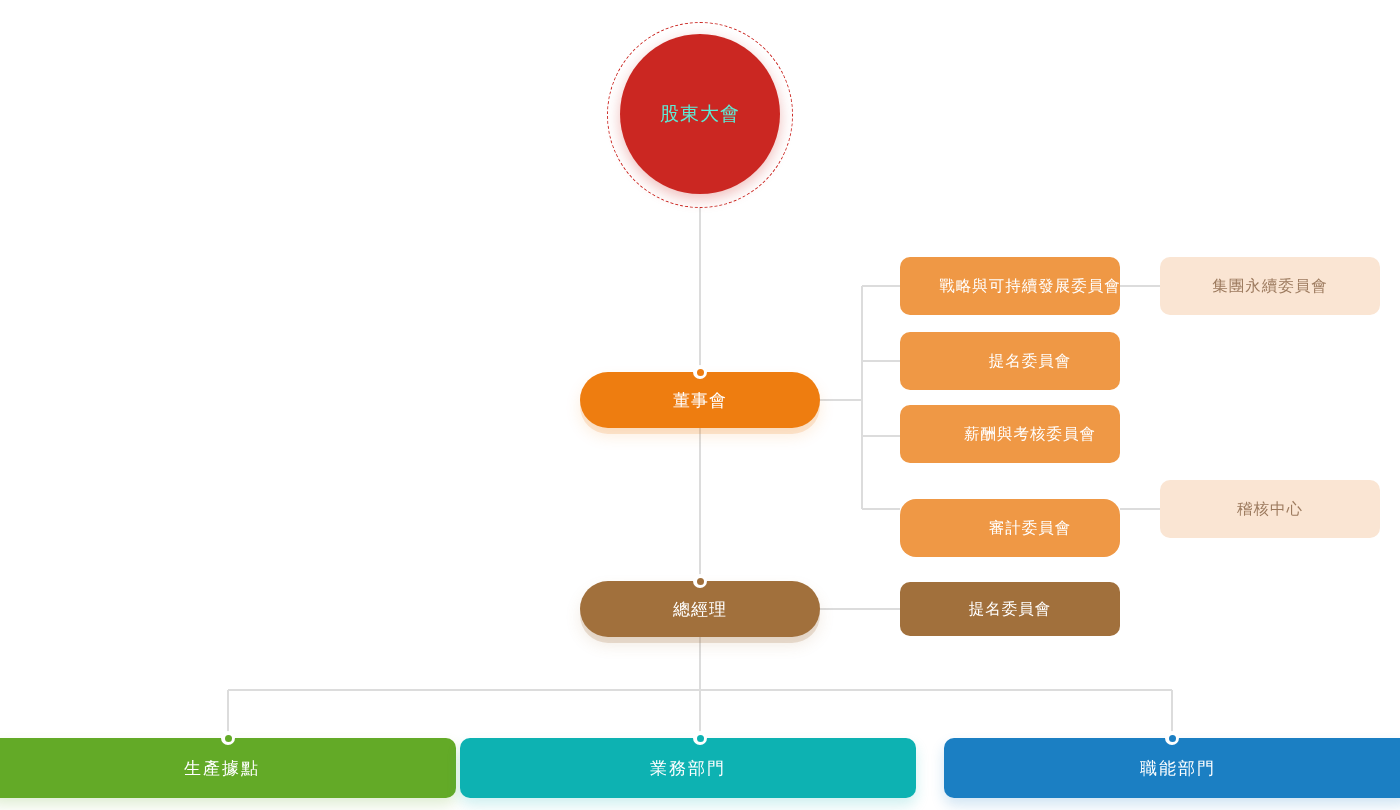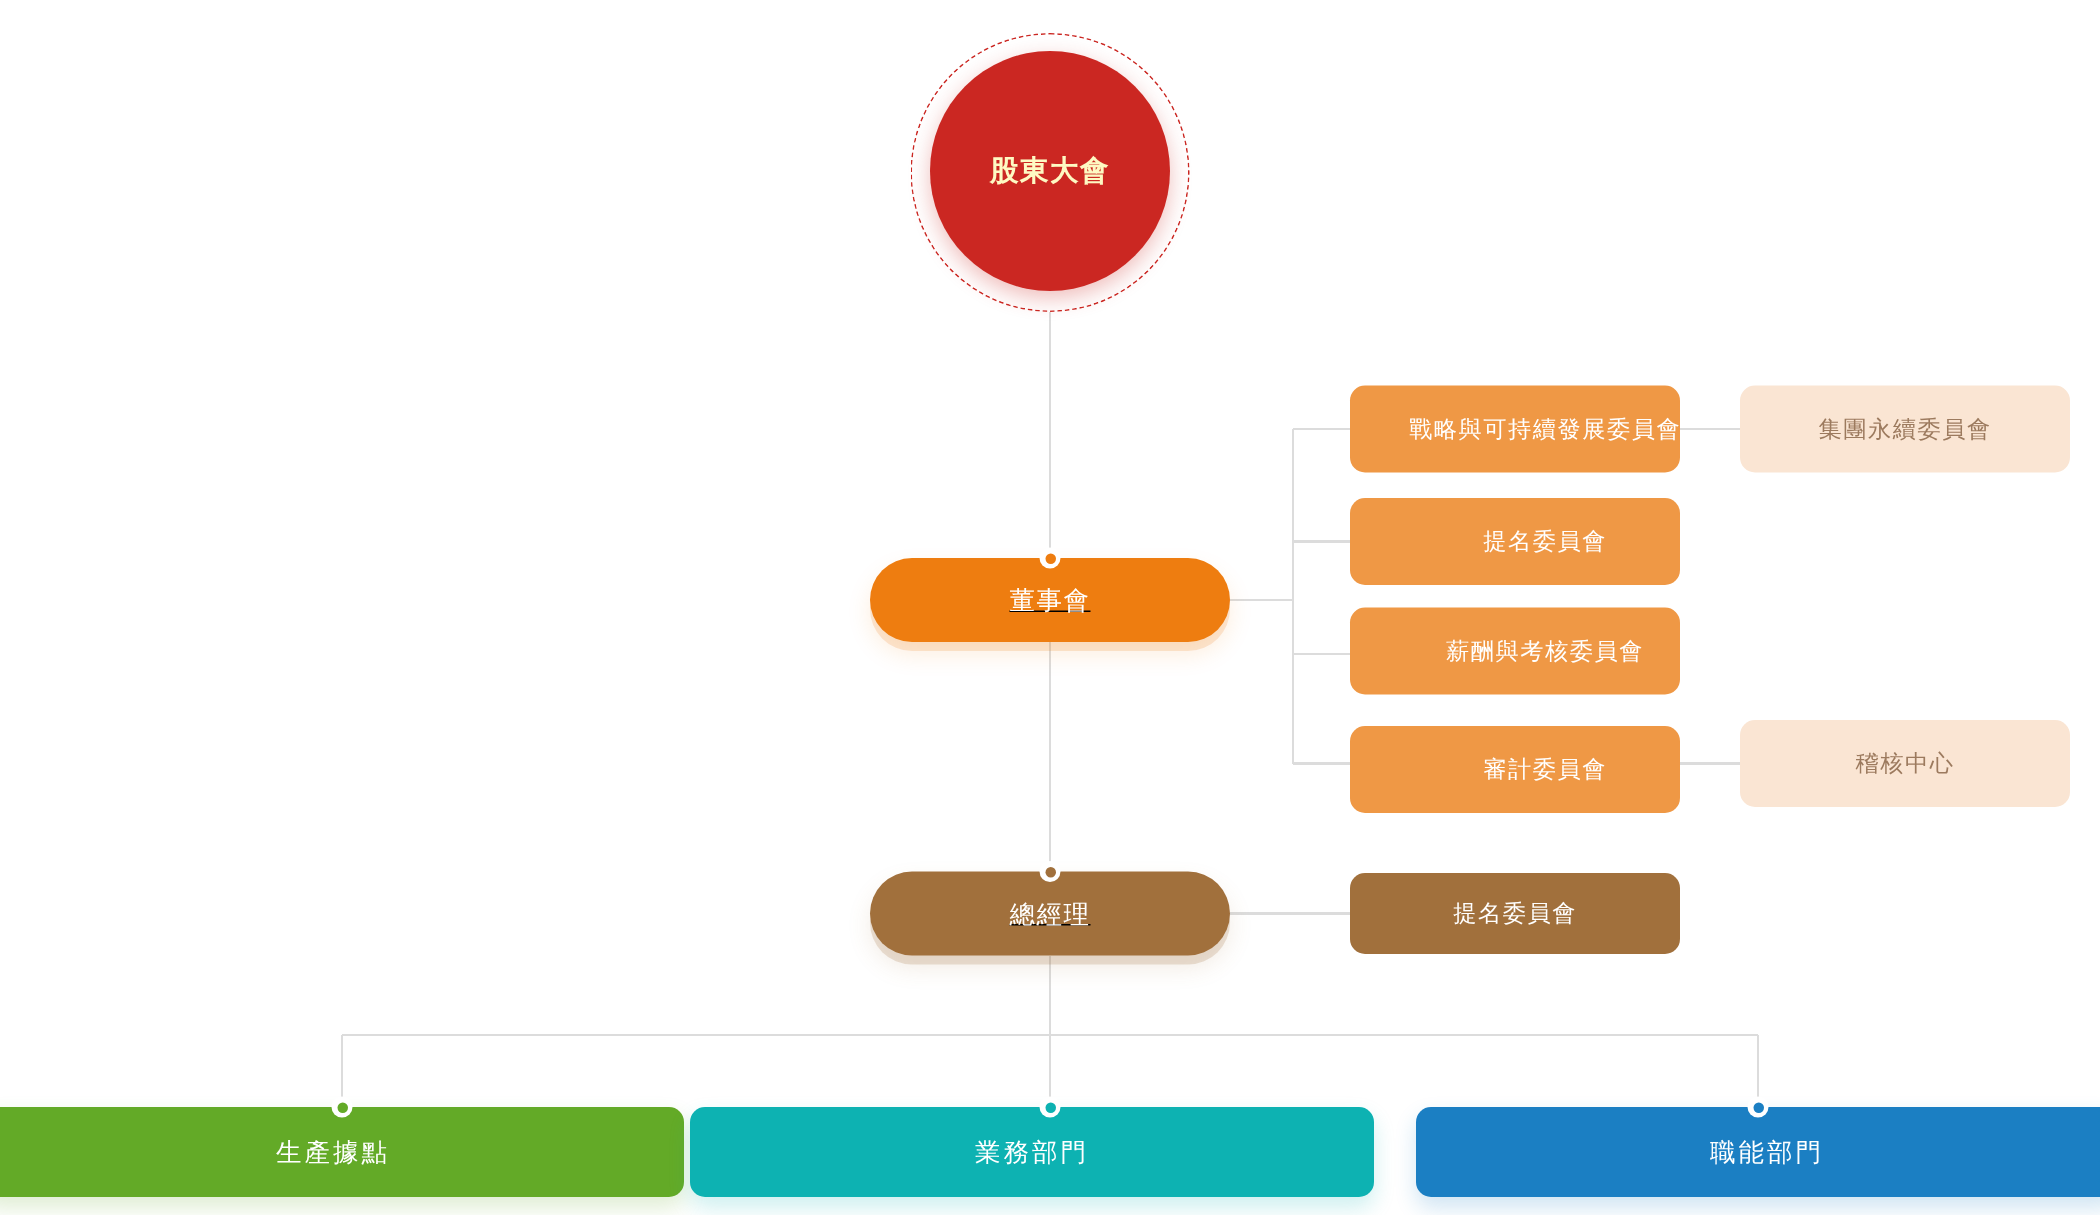--- a/index.html
+++ b/index.html
@@ -61,34 +61,33 @@
     width: 160px;
     height: 160px;
     border-radius: 50%;
     background: #CB2722;
     box-shadow: 0 5px 14px rgba(203,39,34,0.30);
     display: flex;
     align-items: center;
     justify-content: center;
   }
   .root-circle .node-label {
-    color: #fef9c3;
+    color: #5eead4;
     font-size: 19px;
-    font-weight: 700;
+    font-weight: 400;
   }
 
   
   .pill {
     position: absolute;
     display: flex;
     align-items: center;
     justify-content: center;
     border-radius: 30px;
     z-index: 4;
-    text-decoration: underline;
   }
   .pill .node-label {
     color: #ffffff;
     font-size: 17px;
     font-weight: 500;
   }
   .pill-board {
     left: 580px;
     top: 372px;
     width: 240px;
@@ -250,21 +249,21 @@
 
   <div class="cbox cbox-orange" style="top:257px;">
     <span class="node-label">戰略與可持續發展委員會</span>
   </div>
   <div class="cbox cbox-orange" style="top:332px;">
     <span class="node-label">提名委員會</span>
   </div>
   <div class="cbox cbox-orange" style="top:405px;">
     <span class="node-label">薪酬與考核委員會</span>
   </div>
-  <div class="cbox cbox-orange" style="top:484px;">
+  <div class="cbox cbox-orange" style="top:499px;border-radius:16px;">
     <span class="node-label">審計委員會</span>
   </div>
 
   <div class="cbox cbox-peach" style="top:257px;">
     <span class="node-label">集團永續委員會</span>
   </div>
   <div class="cbox cbox-peach" style="top:480px;">
     <span class="node-label">稽核中心</span>
   </div>
 

